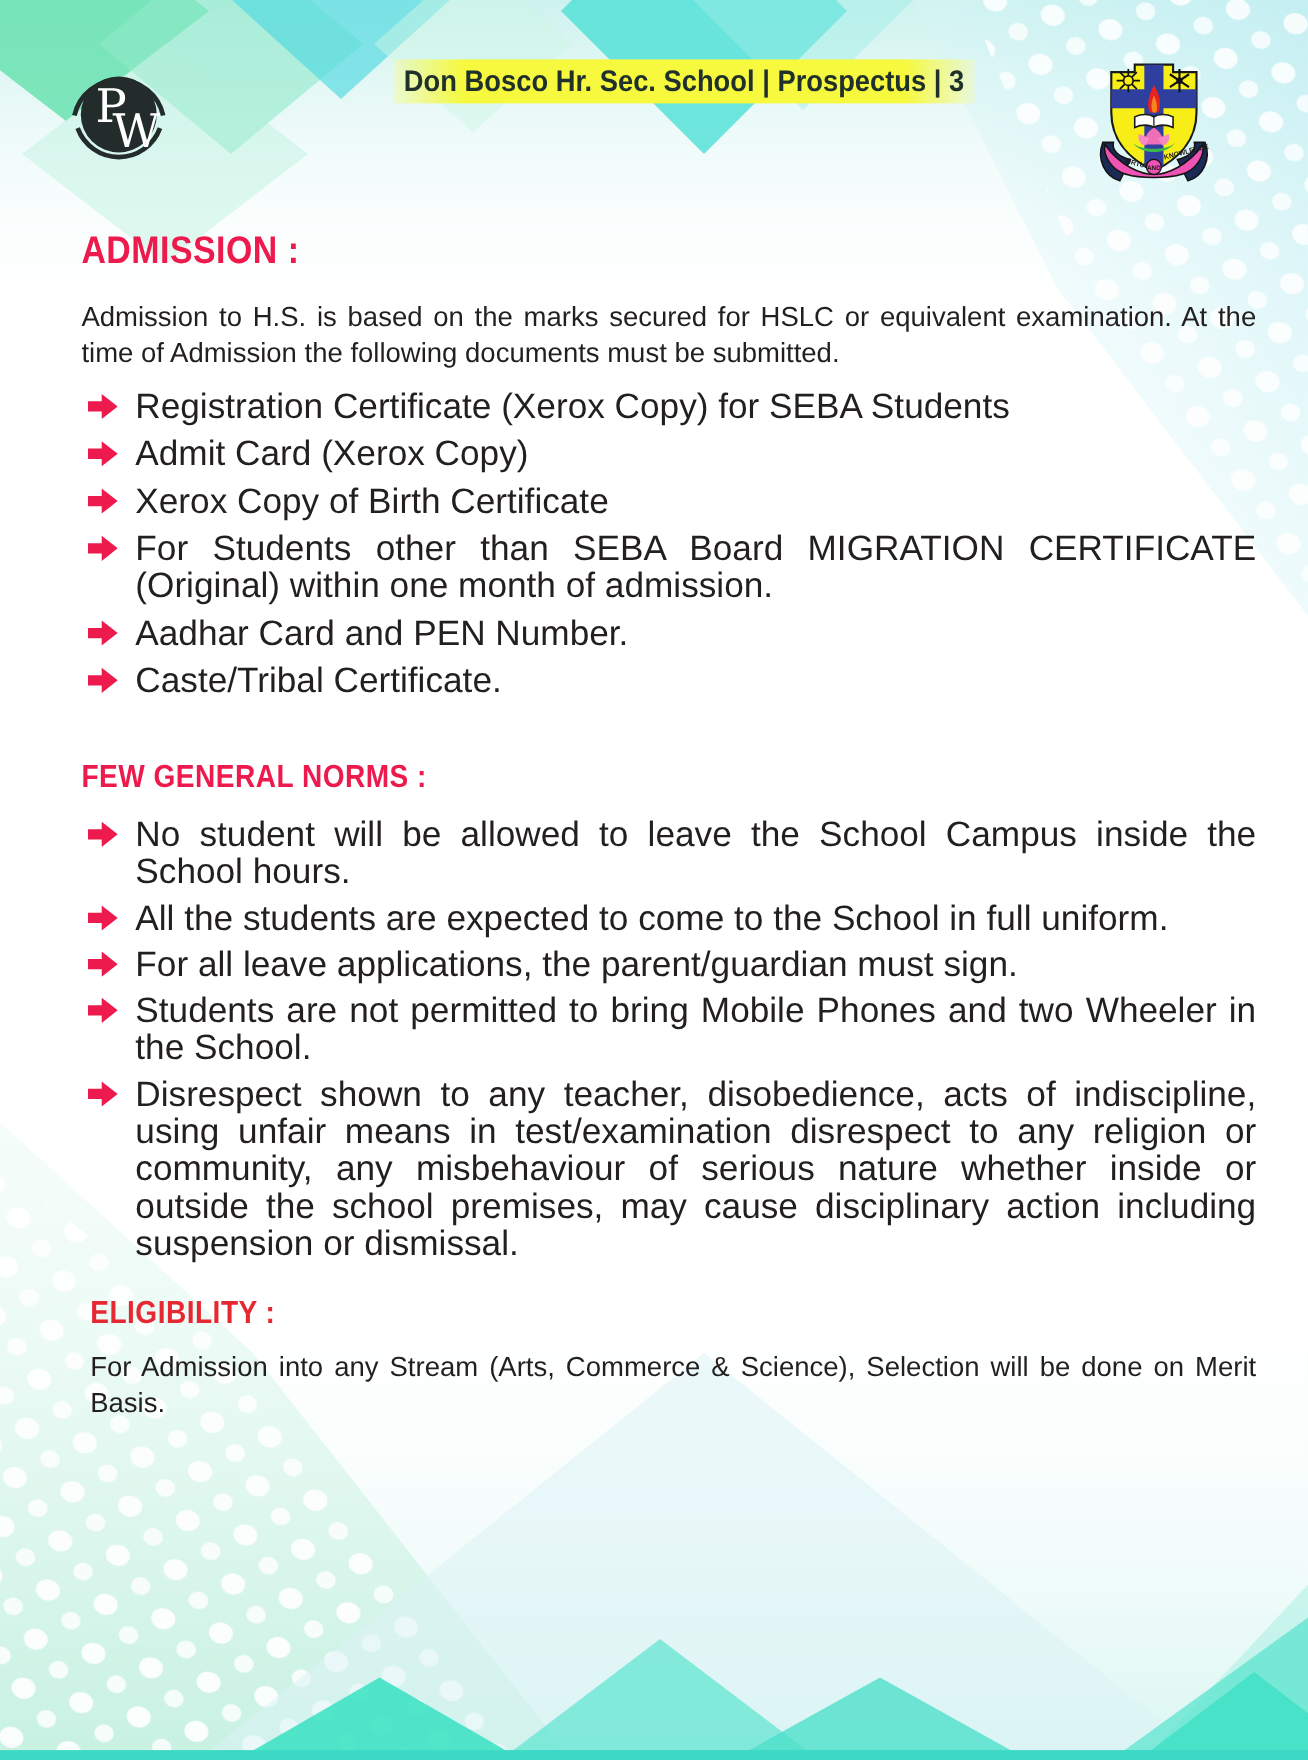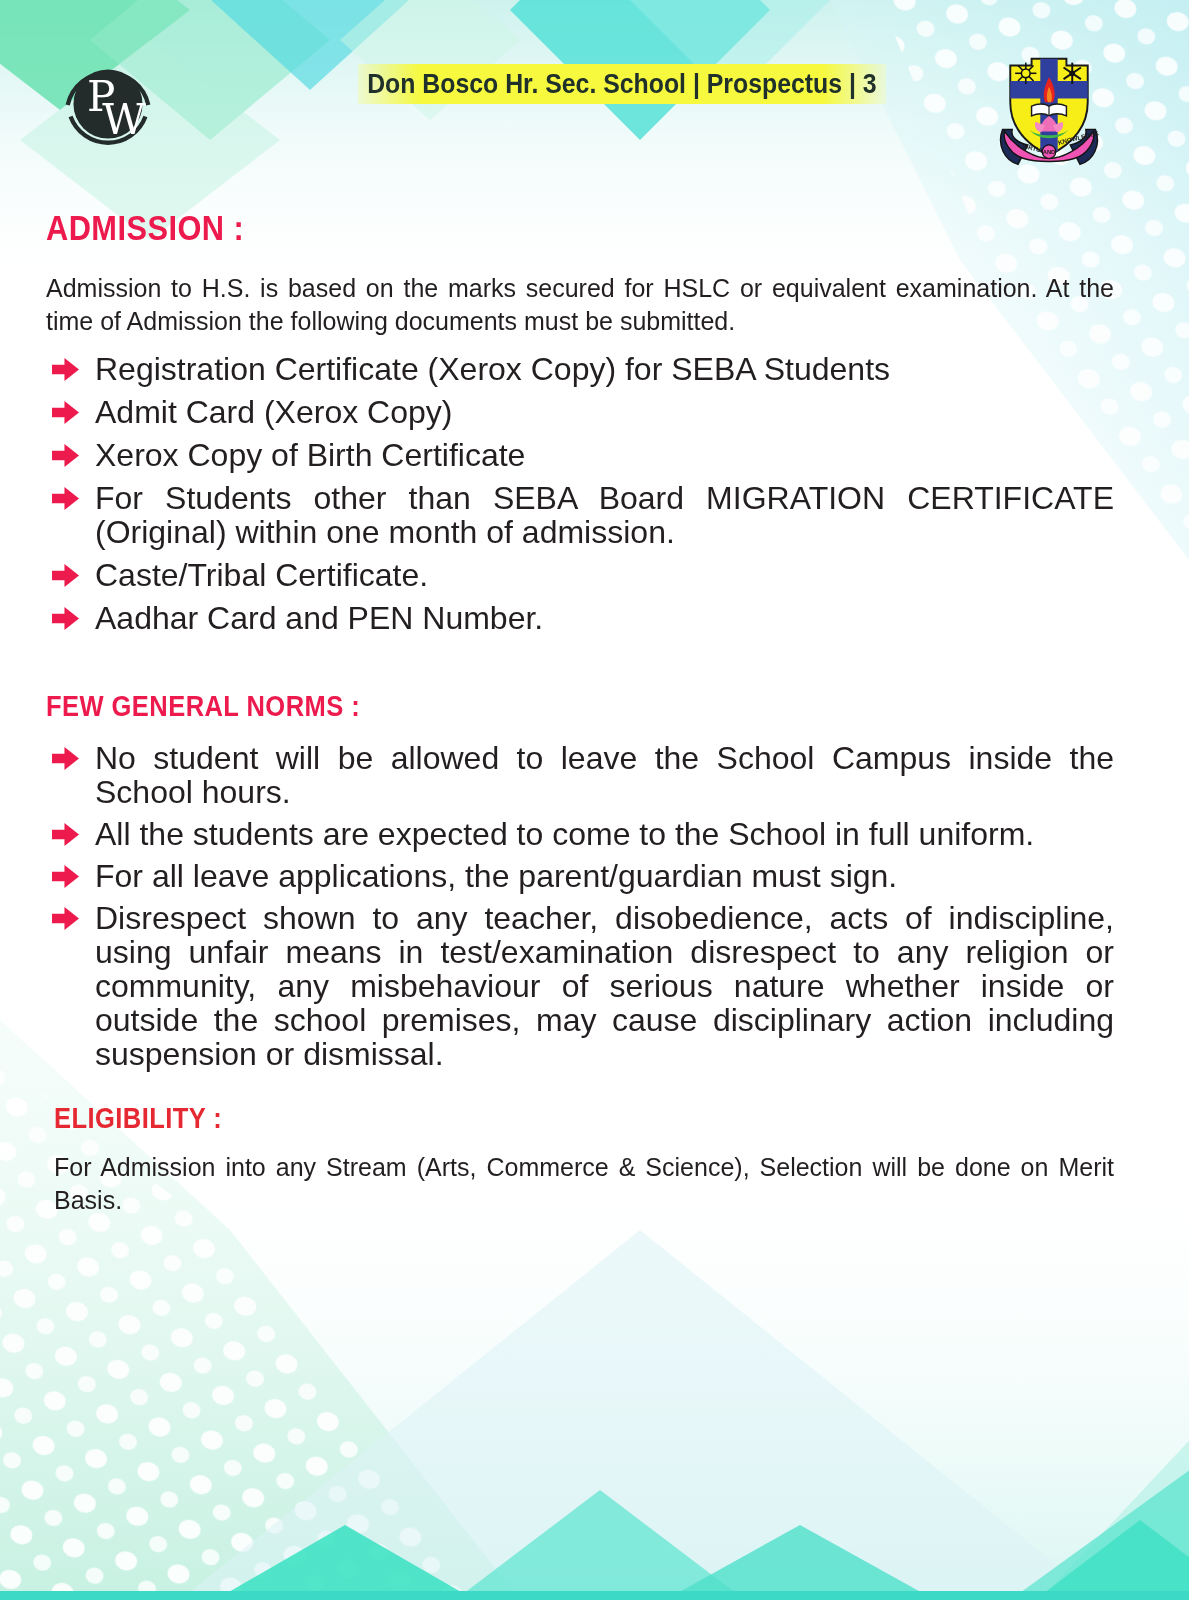--- a/index.html
+++ b/index.html
@@ -8,30 +8,30 @@
     width:1189px;height:1600px;
     overflow:hidden;
     background:#ffffff;
     font-family:"Liberation Sans", sans-serif;
     color:#231f20;
   }
   .bg-decor{position:absolute;left:0;top:0;z-index:0;}
   .header{position:absolute;left:0;top:0;width:100%;height:180px;z-index:2;}
   .pw-logo{position:absolute;left:60px;top:55px;width:96px;height:100px;}
   .title-band{
-    position:absolute;left:358px;top:64px;width:528px;height:40px;
+    position:absolute;left:358px;top:54px;width:528px;height:40px;
     background:linear-gradient(90deg, rgba(240,250,180,.55), #f6f93e 12%, #f6f93e 88%, rgba(240,250,200,.55));
     display:flex;align-items:center;justify-content:center;
   }
   .title-band span{
     font-size:27px;font-weight:bold;color:#20302b;
     transform:scaleX(.92);transform-origin:center;white-space:nowrap;
   }
   .crest{position:absolute;left:988px;top:52px;width:122px;height:122px;}
-  .content{position:absolute;left:46px;top:208px;width:1068px;z-index:2;}
+  .content{position:absolute;left:74px;top:208px;width:1068px;z-index:2;}
   .sec-heading{
     font-weight:bold;color:#ed1a4d;
     transform:scaleX(.88);transform-origin:left center;
     letter-spacing:.5px;white-space:nowrap;margin:0;
   }
   .h-admission{font-size:35px;line-height:40px;margin-bottom:24px;}
   .h-norms{font-size:29px;line-height:34px;margin-top:54px;margin-bottom:18px;}
   .h-elig{font-size:29px;line-height:34px;margin-top:30px;margin-bottom:16px;color:#e62832;margin-left:8px;}
   .body-text{
     font-size:25px;line-height:33px;text-align:justify;margin:0 0 14px 0;
@@ -192,29 +192,29 @@
           <svg class="arrow" viewBox="0 0 26 22">
             <path d="M0 6.5 H12 V0 L26 11 L12 22 V15.5 H0 Z" fill="#ed1a4d"></path>
           </svg>
           <div class="txt">For Students other than SEBA Board MIGRATION CERTIFICATE (Original) within one month of admission.</div>
         </div>
 
         <div class="bullet-item">
           <svg class="arrow" viewBox="0 0 26 22">
             <path d="M0 6.5 H12 V0 L26 11 L12 22 V15.5 H0 Z" fill="#ed1a4d"></path>
           </svg>
+          <div class="txt">Aadhar Card and PEN Number.</div>
+        </div>
+
+        <div class="bullet-item">
+          <svg class="arrow" viewBox="0 0 26 22">
+            <path d="M0 6.5 H12 V0 L26 11 L12 22 V15.5 H0 Z" fill="#ed1a4d"></path>
+          </svg>
           <div class="txt">Caste/Tribal Certificate.</div>
         </div>
-
-        <div class="bullet-item">
-          <svg class="arrow" viewBox="0 0 26 22">
-            <path d="M0 6.5 H12 V0 L26 11 L12 22 V15.5 H0 Z" fill="#ed1a4d"></path>
-          </svg>
-          <div class="txt">Aadhar Card and PEN Number.</div>
-        </div>
       </div>
 
     <h2 class="sec-heading h-norms">FEW GENERAL NORMS :</h2>
 
     <div class="bullet-list norms">
 
         <div class="bullet-item">
           <svg class="arrow" viewBox="0 0 26 22">
             <path d="M0 6.5 H12 V0 L26 11 L12 22 V15.5 H0 Z" fill="#ed1a4d"></path>
           </svg>
@@ -229,20 +229,26 @@
         </div>
 
         <div class="bullet-item">
           <svg class="arrow" viewBox="0 0 26 22">
             <path d="M0 6.5 H12 V0 L26 11 L12 22 V15.5 H0 Z" fill="#ed1a4d"></path>
           </svg>
           <div class="txt">For all leave applications, the parent/guardian must sign.</div>
         </div>
 
 
+        <div class="bullet-item">
+          <svg class="arrow" viewBox="0 0 26 22">
+            <path d="M0 6.5 H12 V0 L26 11 L12 22 V15.5 H0 Z" fill="#ed1a4d"></path>
+          </svg>
+          <div class="txt">Students are not permitted to bring Mobile Phones and two Wheeler in the School.</div>
+        </div>
 
         <div class="bullet-item">
           <svg class="arrow" viewBox="0 0 26 22">
             <path d="M0 6.5 H12 V0 L26 11 L12 22 V15.5 H0 Z" fill="#ed1a4d"></path>
           </svg>
           <div class="txt">Disrespect shown to any teacher, disobedience, acts of indiscipline, using unfair means in test/examination disrespect to any religion or community, any misbehaviour of serious nature whether inside or outside the school premises, may cause disciplinary action including suspension or dismissal.</div>
         </div>
 
       </div>
 

